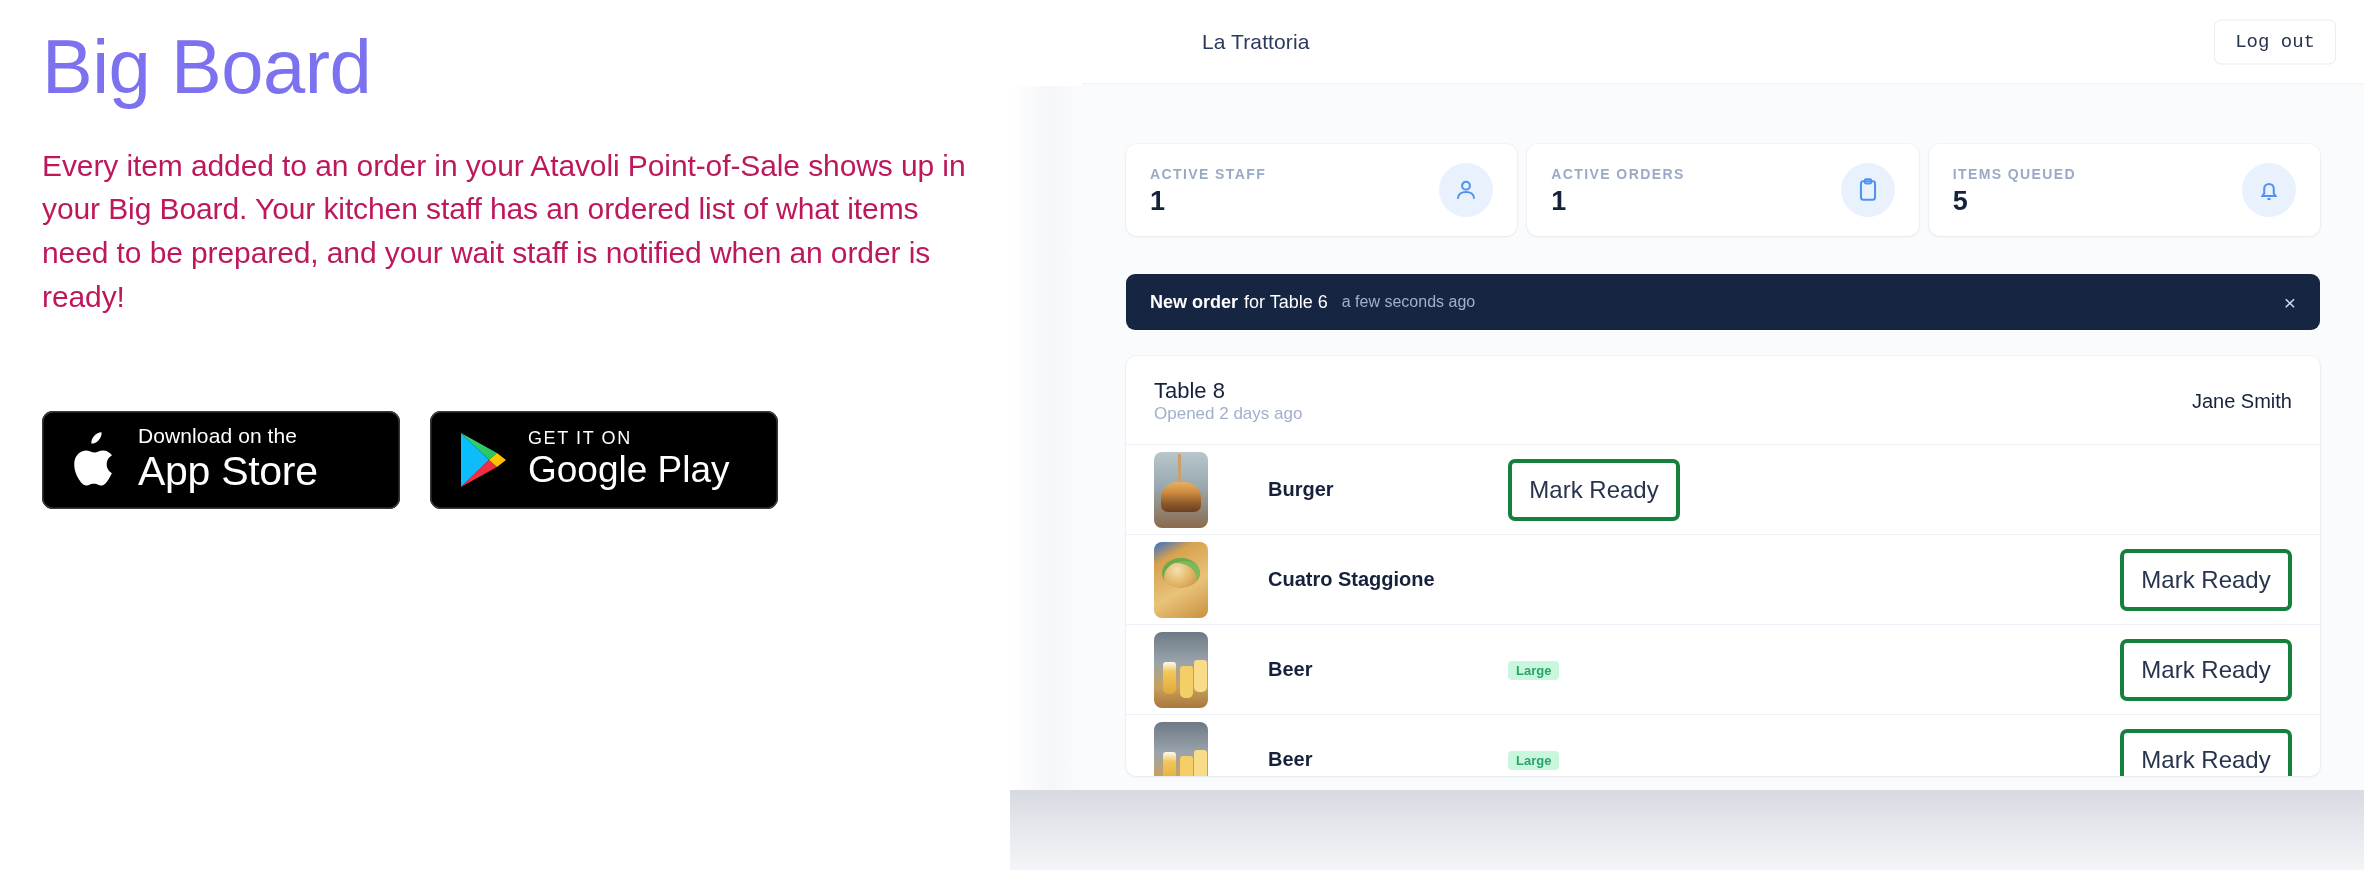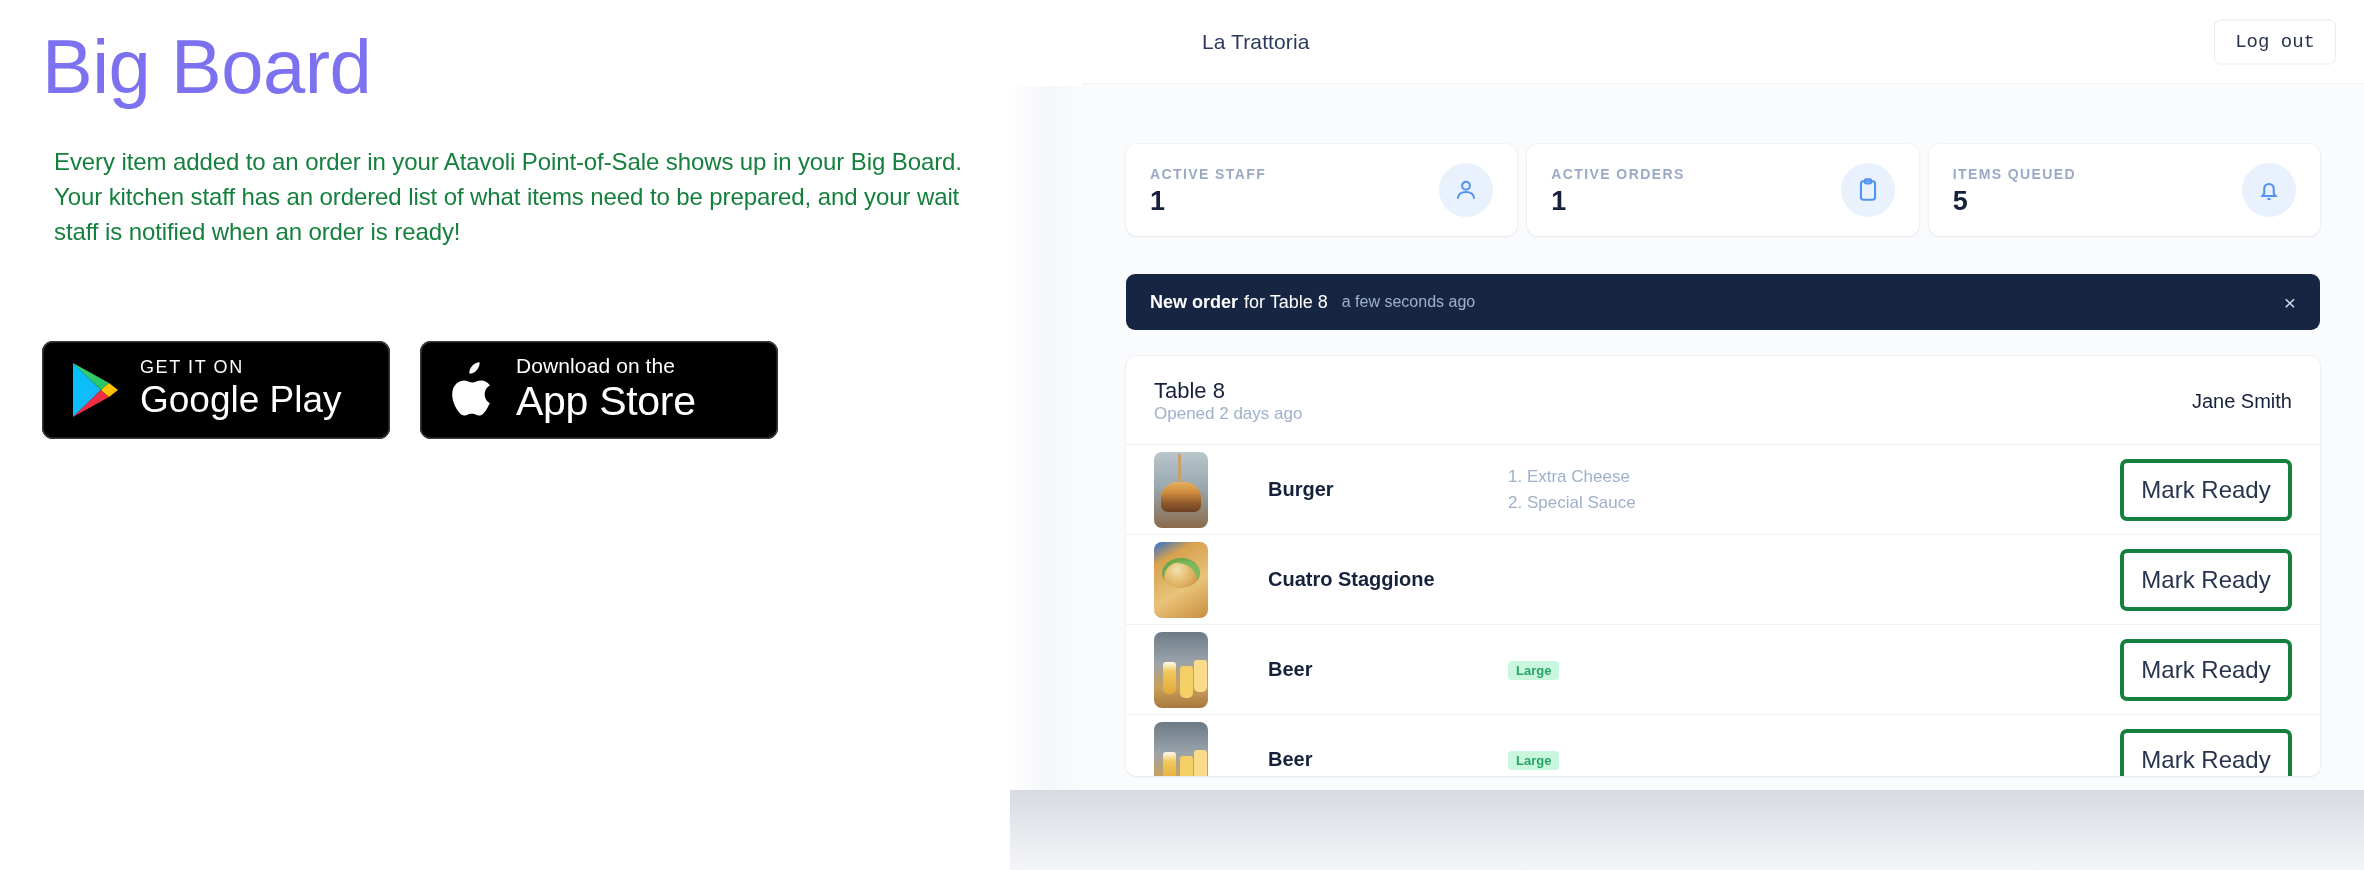--- a/index.html
+++ b/index.html
@@ -33,26 +33,25 @@
     line-height: 1.02;
     font-weight: 400;
     color: #7c72f0;
     letter-spacing: -0.5px;
     white-space: nowrap;
   }
 
   .hero-paragraph {
     margin-top: 38px;
     width: 945px;
-    font-size: 24px;
+    font-size: 30px;
     line-height: 1.46;
     font-weight: 400;
-    color: #15803d;
+    color: #be185d;
     letter-spacing: -0.1px;
-    margin-left: 12px;
   }
 
   .badges-row {
     margin-top: 92px;
     display: flex;
     gap: 30px;
     align-items: center;
   }
 
   .store-badge {
@@ -318,20 +317,33 @@
 </head>
 <body>
 
 <div id="root">
 
   <div class="left-col">
     <h1 class="hero-title">Big Board</h1>
     <p class="hero-paragraph">Every item added to an order in your Atavoli Point-of-Sale shows up in your Big Board. Your kitchen staff has an ordered list of what items need to be prepared, and your wait staff is notified when an order is ready!</p>
 
     <div class="badges-row">
+
+      <div class="store-badge badge-apple">
+        <span class="apple-glyph">
+          <svg viewBox="0 0 50 60" xmlns="http://www.w3.org/2000/svg">
+            <path fill="#ffffff" d="M33.6 2.2c.2 3-1 5.9-3 8-2 2.2-4.6 3.6-7.3 3.4-.3-2.9 1.1-5.9 3-7.9C28.3 3.5 31.2 2.1 33.6 2.2z"></path>
+            <path fill="#ffffff" d="M43.6 43.4c-1 2.4-1.5 3.4-2.8 5.5-1.8 2.9-4.4 6.6-7.6 6.6-2.8 0-3.6-1.9-7.4-1.8-3.9 0-4.7 1.8-7.5 1.8-3.2 0-5.6-3.3-7.5-6.2C5.6 41 5 31.4 8.3 26.3c2.3-3.6 6-5.7 9.5-5.7 3.6 0 5.8 2 8.7 2 2.9 0 4.6-2 8.7-2 3.1 0 6.4 1.7 8.8 4.7-7.7 4.3-6.5 15.4.6 18.1z"></path>
+          </svg>
+        </span>
+        <span class="badge-text">
+          <span class="badge-small">Download on the</span>
+          <span class="badge-large">App Store</span>
+        </span>
+      </div>
 
       <div class="store-badge badge-google">
         <span class="gplay-glyph">
           <svg viewBox="0 0 54 60" xmlns="http://www.w3.org/2000/svg">
             <defs>
               <linearGradient id="gpBlue" x1="0" y1="0" x2="1" y2="1">
                 <stop offset="0" stop-color="#00C3FF"></stop>
                   <stop offset="1" stop-color="#1FB4F5"></stop>
               </linearGradient>
               <linearGradient id="gpGreen" x1="0" y1="0" x2="1" y2="1">
@@ -352,33 +364,20 @@
             <path fill="url(#gpRed)" d="M5 57 L41 37 L33 30 Z"></path>
             <path fill="url(#gpYellow)" d="M41 23 L50 30 L41 37 L33 30 Z"></path>
           </svg>
         </span>
         <span class="badge-text">
           <span class="badge-small badge-small-g">GET IT ON</span>
           <span class="badge-large badge-large-g">Google Play</span>
         </span>
       </div>
 
-      <div class="store-badge badge-apple">
-        <span class="apple-glyph">
-          <svg viewBox="0 0 50 60" xmlns="http://www.w3.org/2000/svg">
-            <path fill="#ffffff" d="M33.6 2.2c.2 3-1 5.9-3 8-2 2.2-4.6 3.6-7.3 3.4-.3-2.9 1.1-5.9 3-7.9C28.3 3.5 31.2 2.1 33.6 2.2z"></path>
-            <path fill="#ffffff" d="M43.6 43.4c-1 2.4-1.5 3.4-2.8 5.5-1.8 2.9-4.4 6.6-7.6 6.6-2.8 0-3.6-1.9-7.4-1.8-3.9 0-4.7 1.8-7.5 1.8-3.2 0-5.6-3.3-7.5-6.2C5.6 41 5 31.4 8.3 26.3c2.3-3.6 6-5.7 9.5-5.7 3.6 0 5.8 2 8.7 2 2.9 0 4.6-2 8.7-2 3.1 0 6.4 1.7 8.8 4.7-7.7 4.3-6.5 15.4.6 18.1z"></path>
-          </svg>
-        </span>
-        <span class="badge-text">
-          <span class="badge-small">Download on the</span>
-          <span class="badge-large">App Store</span>
-        </span>
-      </div>
-
     </div>
   </div>
 
   <div class="app-shell">
 
     <div class="app-topbar">
       <span class="app-brand">La Trattoria</span>
       <button class="logout-btn">Log out</button>
     </div>
 
@@ -422,42 +421,38 @@
                 <path d="M6 17.5h12l-1.6-2.4v-4.3a4.4 4.4 0 0 0-8.8 0v4.3L6 17.5z"></path>
                 <path d="M10.6 20.3h2.8"></path>
               </svg>
           </span>
         </div>
 
       </div>
 
       <div class="notif">
         <span class="notif-strong">New order</span>
-        <span class="notif-normal">for Table 8</span>
+        <span class="notif-normal">for Table 6</span>
         <span class="notif-time">a few seconds ago</span>
         <button class="notif-close">×</button>
       </div>
 
       <div class="order-card">
 
         <div class="order-head">
           <span>
             <div class="order-table-name">Table 8</div>
             <div class="order-opened">Opened 2 days ago</div>
           </span>
           <span class="order-server">Jane Smith</span>
         </div>
 
         <div class="item-row">
           <span class="item-thumb thumb-burger"></span>
           <span class="item-name">Burger</span>
-          <span class="item-mods">
-            <div>1. Extra Cheese</div>
-            <div>2. Special Sauce</div>
-          </span>
           <button class="mark-ready">Mark Ready</button>
         </div>
 
         <div class="item-row">
           <span class="item-thumb thumb-pizza"></span>
           <span class="item-name">Cuatro Staggione</span>
           <span class="item-mods"></span>
           <button class="mark-ready">Mark Ready</button>
         </div>
 

